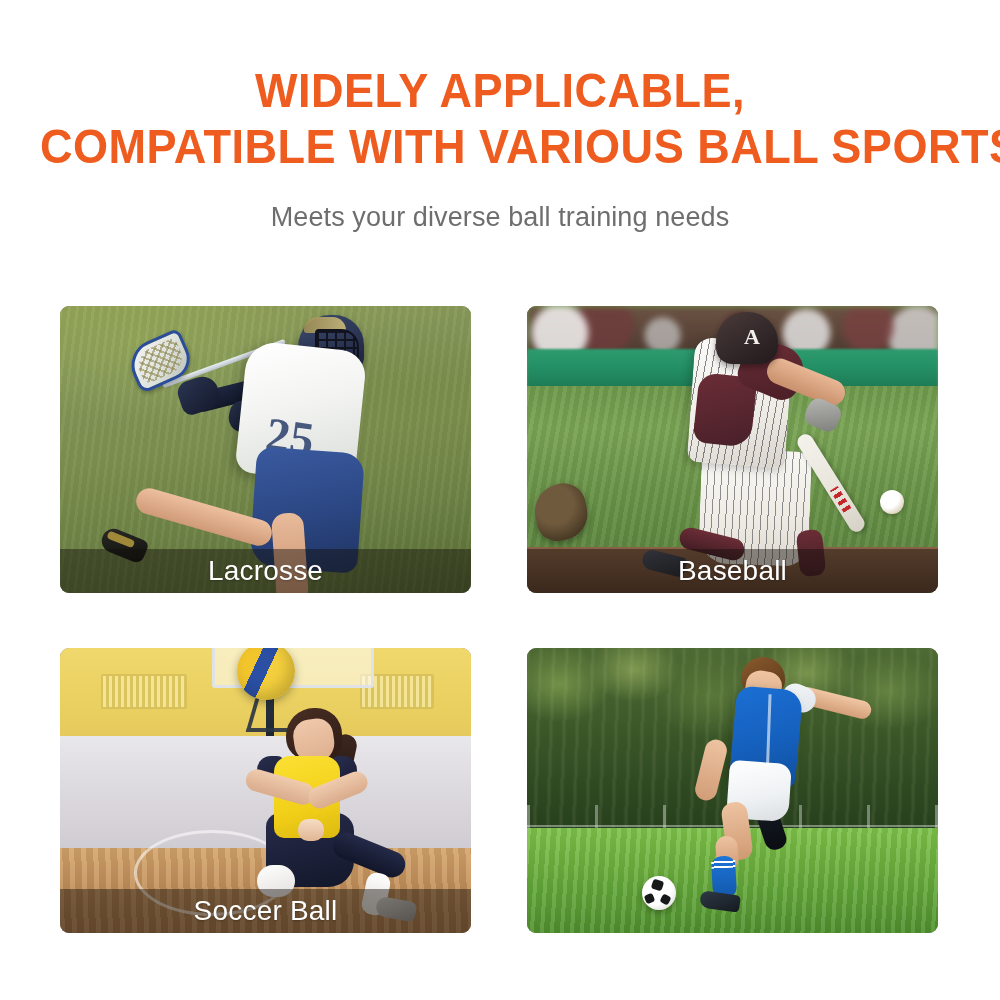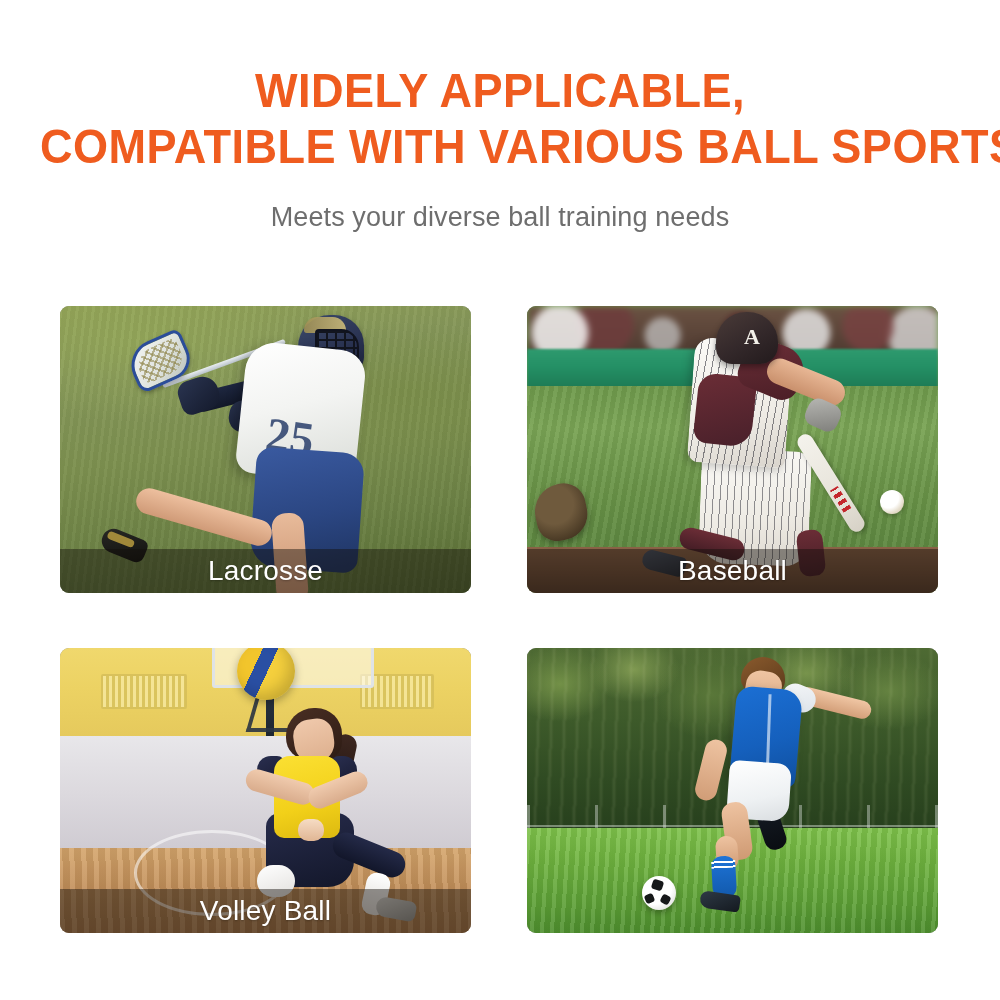--- a/index.html
+++ b/index.html
@@ -697,21 +697,21 @@
         <div class="vb-sock"></div>
         <div class="vb-shoe"></div>
         <div class="vb-shoulder-l"></div>
         <div class="vb-shoulder-r"></div>
         <div class="vb-jersey"></div>
         <div class="vb-arm-l"></div>
         <div class="vb-arm-r"></div>
         <div class="vb-hands"></div>
       </div>
       <div class="caption-bar">
-        <span class="caption-text">Volley Ball</span>
+        <span class="caption-text">Soccer Ball</span>
       </div>
     </div>
 
     <div class="tile">
       <div class="photo">
         <div class="sc-trees"></div>
         <div class="sc-fence"></div>
         <div class="sc-fence-rail"></div>
         <div class="sc-grass"></div>
         <div class="sc-arm-r"></div>

